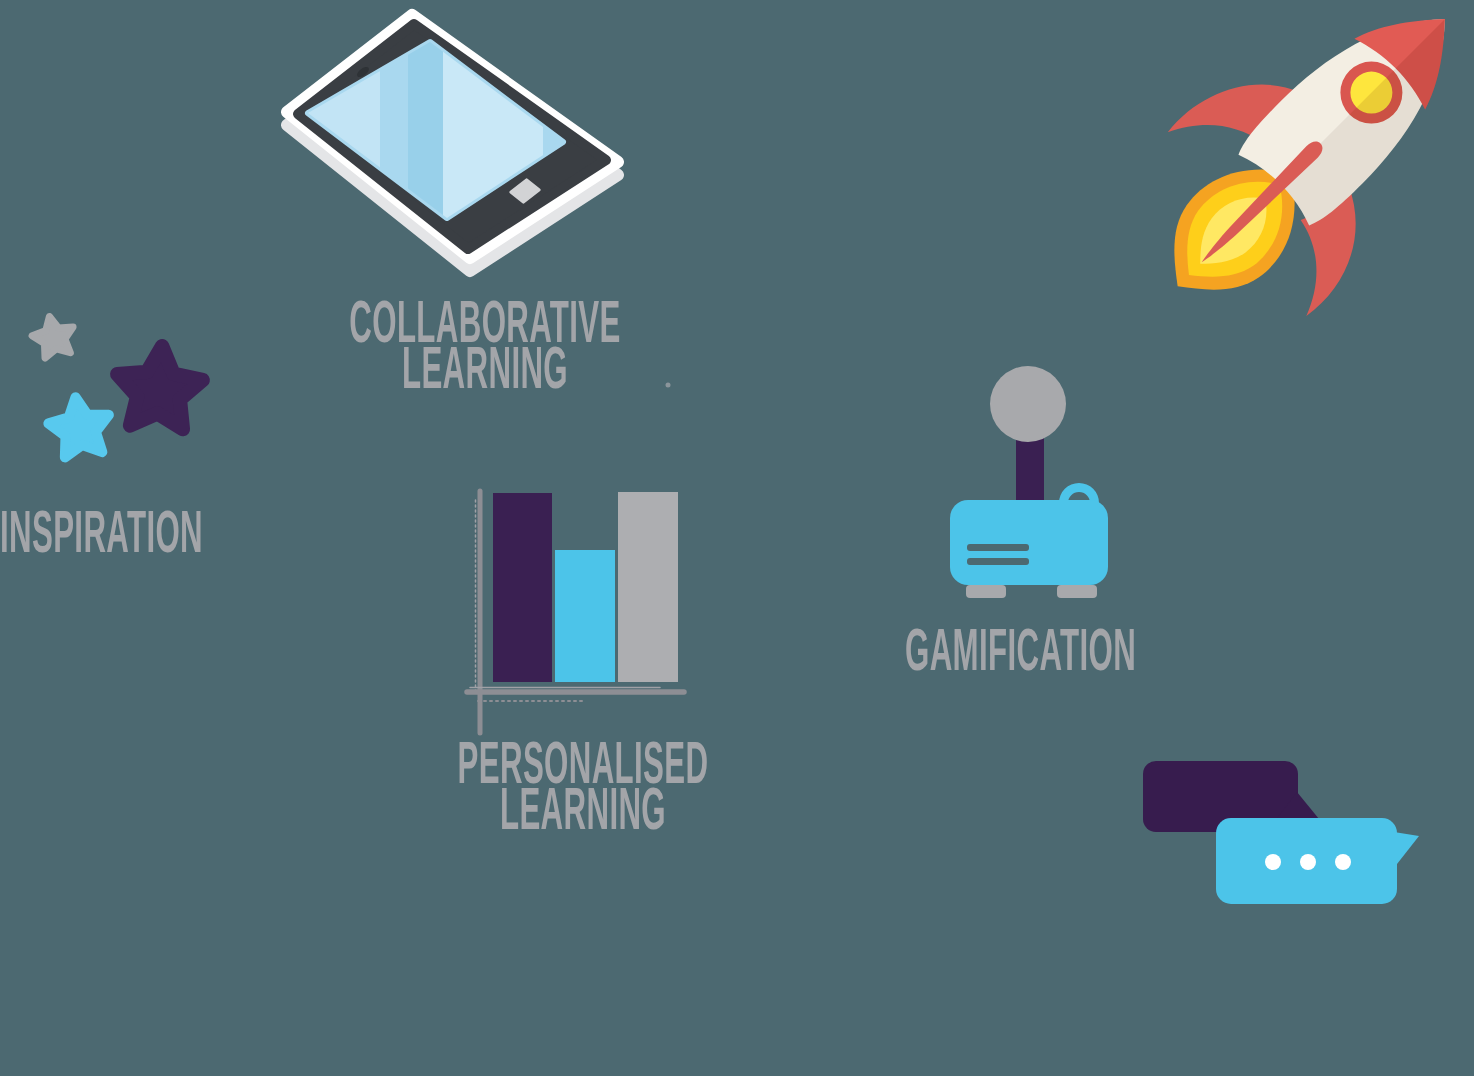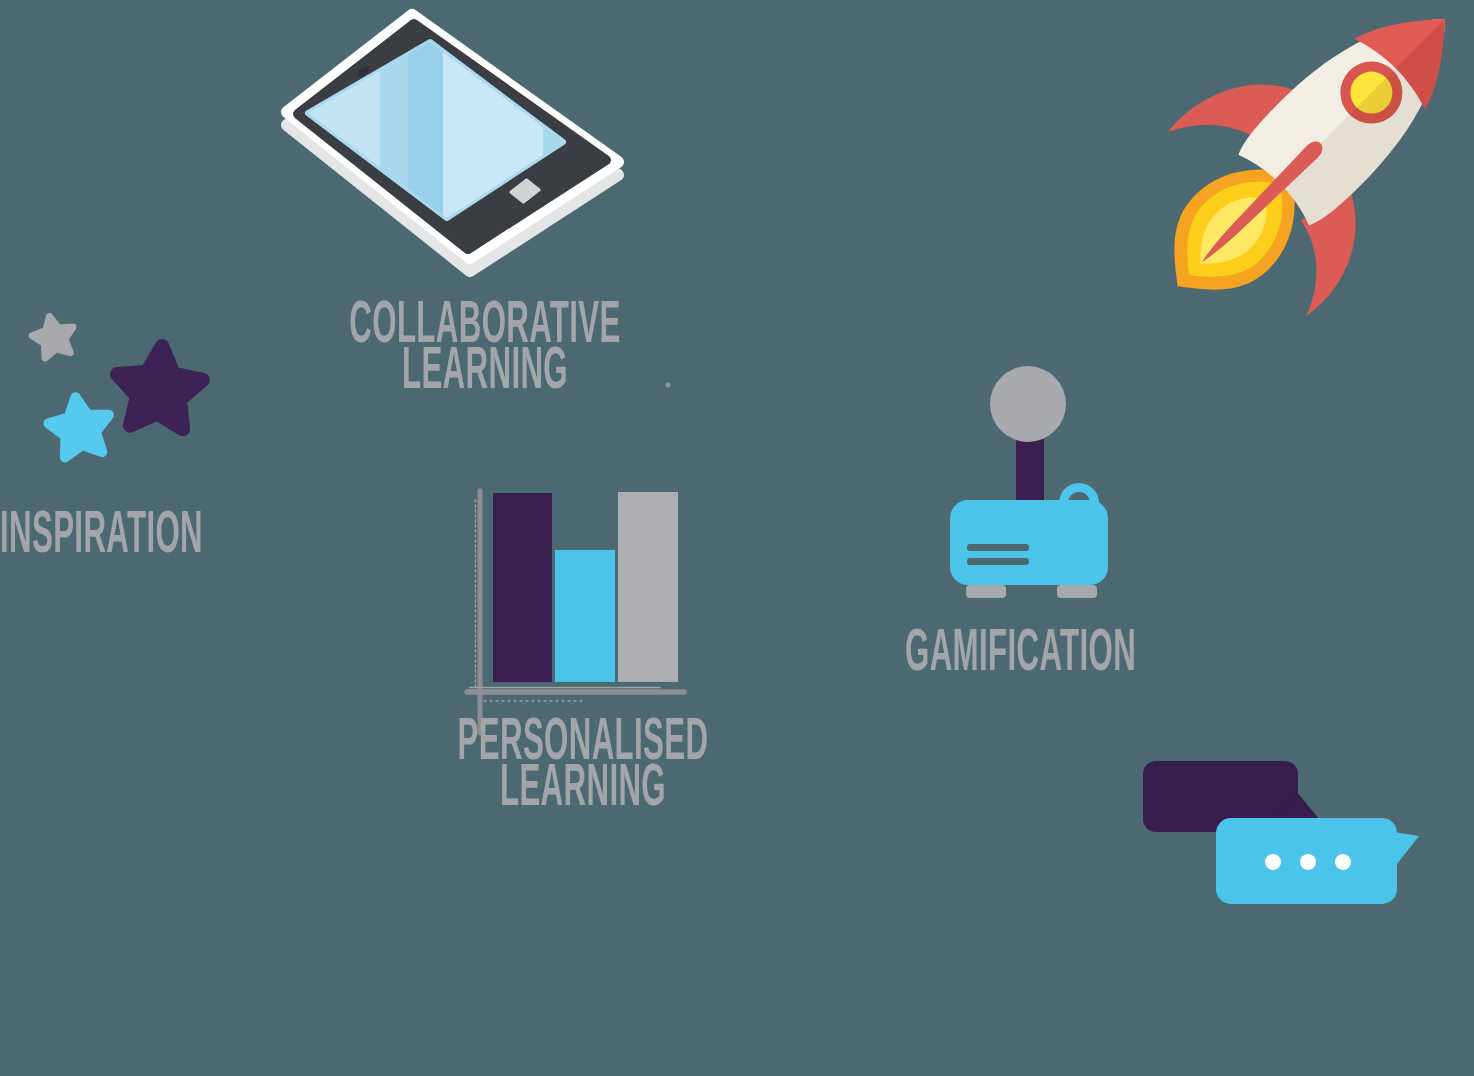--- a/index.html
+++ b/index.html
@@ -126,21 +126,21 @@
     <circle cx="668" cy="385" r="2.5" fill="#8b959b"></circle>
   </svg>
 
   <div class="label tl" style="left:0px;top:501px;">INSPIRATION</div>
 
   <div class="label-wrap" style="left:235px;top:291px;">
     <div class="label">COLLABORATIVE</div>
     <div class="label">LEARNING</div>
   </div>
 
-  <div class="label-wrap" style="left:333px;top:708px;">
+  <div class="label-wrap" style="left:333px;top:732px;">
     <div class="label">PERSONALISED</div>
     <div class="label">LEARNING</div>
   </div>
 
   <div class="label tl" style="left:905px;top:619px;">GAMIFICATION</div>
 
   <div class="label tl" style="left:1180px;top:954px;">
     <div>MULTI-LEVEL</div>
     
   </div>

